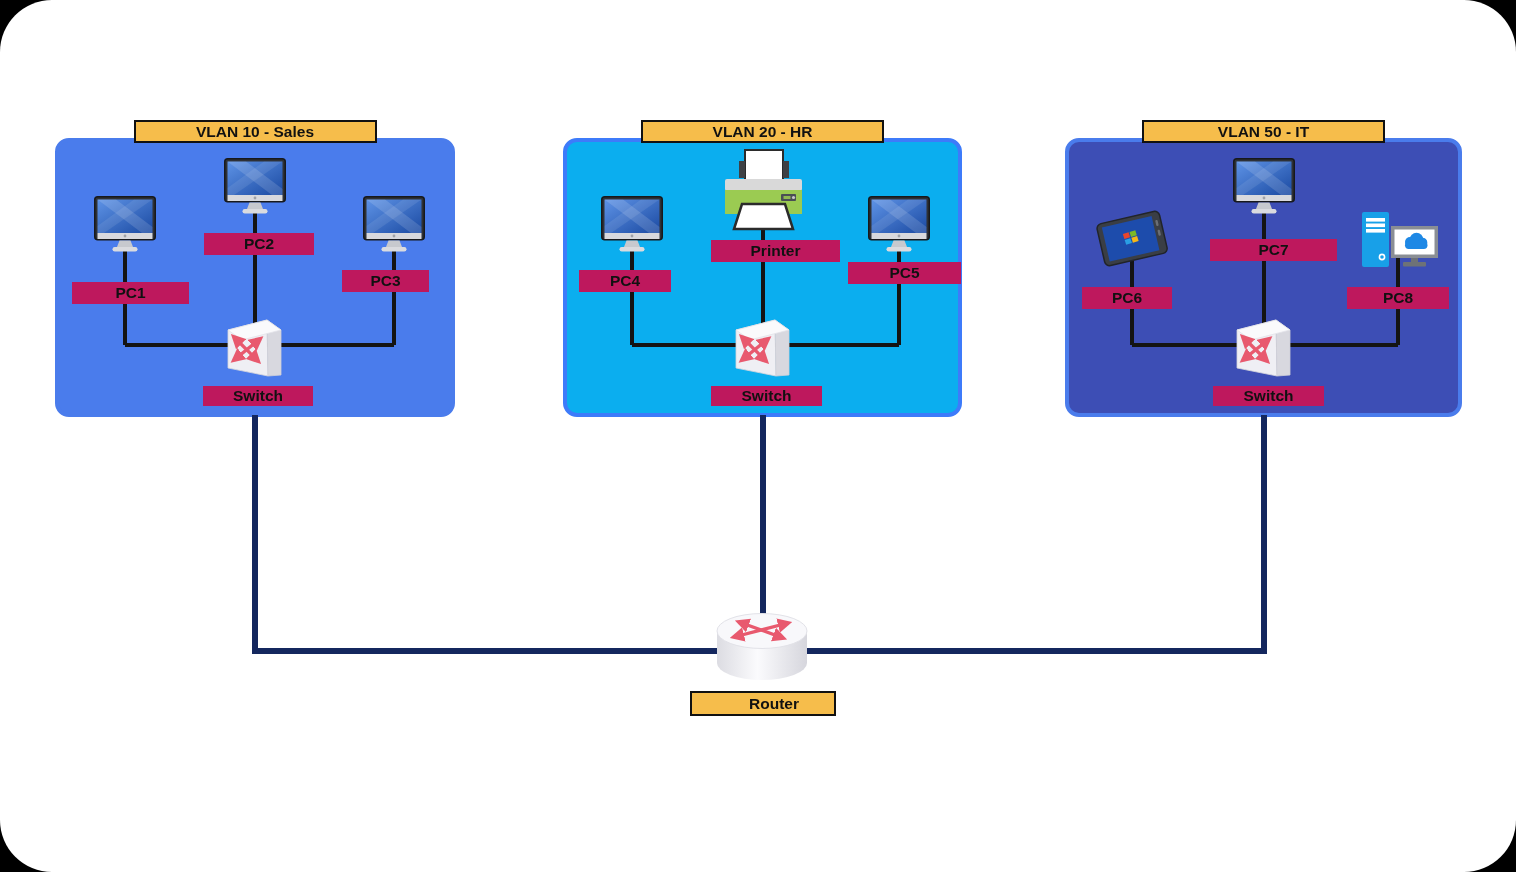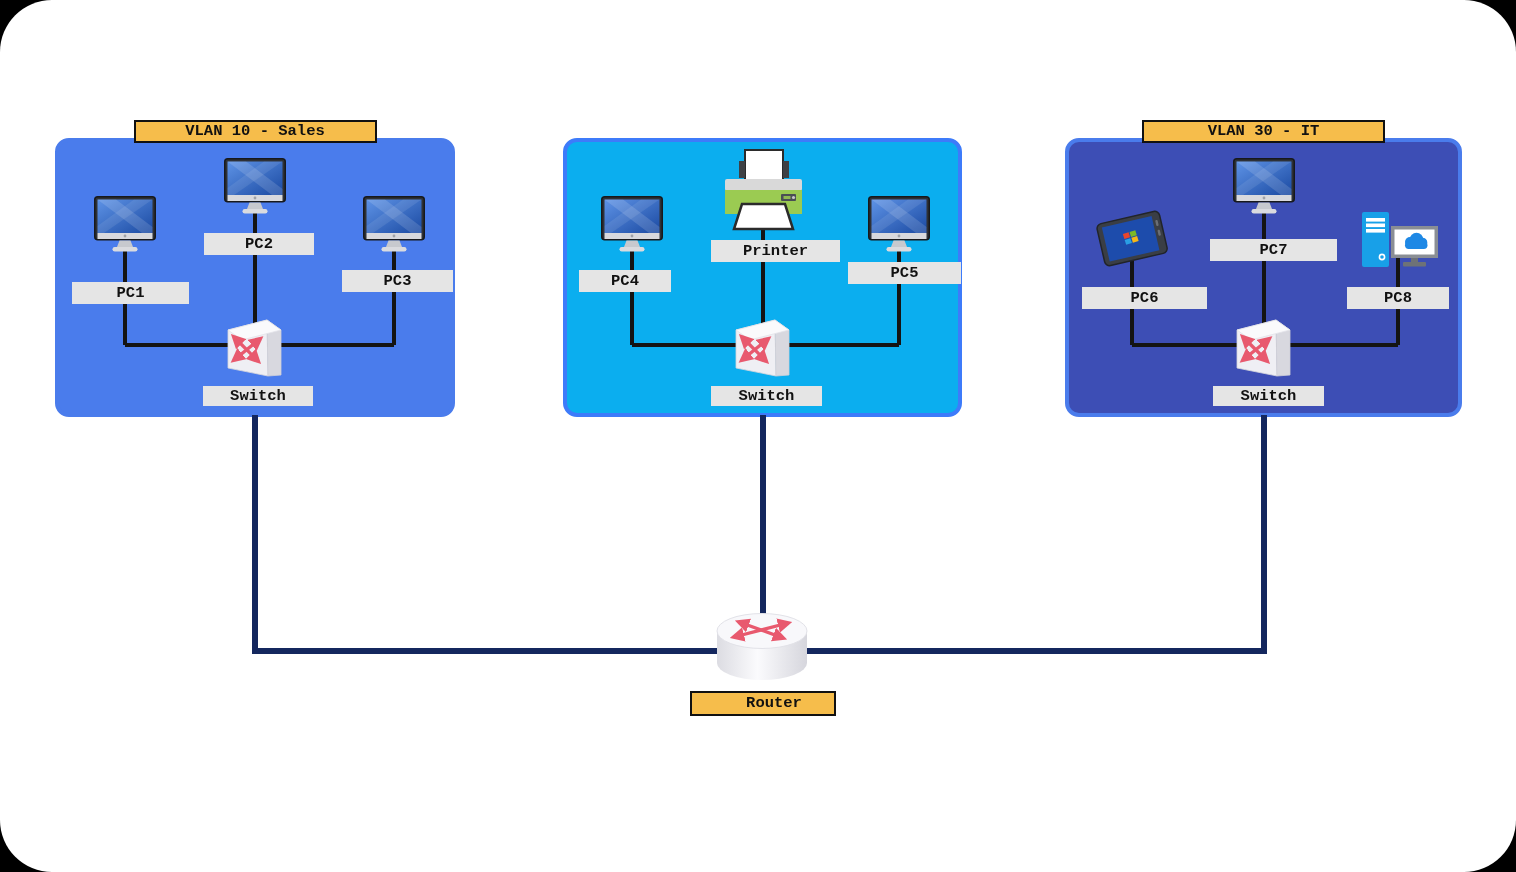--- a/index.html
+++ b/index.html
@@ -1,27 +1,27 @@
 <!DOCTYPE html>
 <html><head>
 <meta charset="utf-8">
 <style>
   html,body{margin:0;padding:0;background:#000;}
   .canvas{
     position:relative;width:1516px;height:872px;background:#fff;
     border-radius:52px;overflow:hidden;
-    font-family:Liberation Mono, monospace;
+    font-family:Liberation Sans, sans-serif;
   }
   .vlan-box{
     position:absolute;box-sizing:border-box;
     border:4px solid transparent;border-radius:14px;
   }
   .chip{
     position:absolute;height:22px;line-height:22px;text-align:center;
-    font-weight:bold;font-size:15.5px;color:#111;background:#e5e5e5;
+    font-weight:bold;font-size:15.5px;color:#111;background:#be185d;
     z-index:3;white-space:nowrap;
   }
   .chip.yellow{
     box-sizing:border-box;border:2px solid #111;height:23px;line-height:19px;
   }
   .chip.title{
     top:-22px;left:50%;margin-left:-121.5px;
   }
   .lines-svg{
     position:absolute;left:0;top:0;z-index:2;pointer-events:none;
@@ -29,34 +29,35 @@
 </style>
 </head>
 <body>
 
 <div class="canvas">
 
   <div class="vlan-box" style="left: 55px; top: 138px; width: 400px; height: 279px; background: rgb(74, 124, 236); border-color: rgb(74, 124, 236);">
     <div class="chip yellow title" style="width: 243px; background: rgb(246, 189, 75);">VLAN 10 - Sales</div>
     <div class="chip" style="left:13px;top:140px;width:117px">PC1</div>
     <div class="chip" style="left:145px;top:91px;width:110px">PC2</div>
-    <div class="chip" style="left:283px;top:128px;width:111px">PC3</div>
+    <div class="chip" style="left:283px;top:128px;width:87px">PC3</div>
     <div class="chip" style="left:144px;top:244px;width:110px;height:20px;line-height:20px">Switch</div>
   </div>
 
   <div class="vlan-box" style="left: 563px; top: 138px; width: 399px; height: 279px; background: rgb(11, 174, 239); border-color: rgb(61, 123, 250);">
+    <div class="chip yellow title" style="width: 243px; background: rgb(246, 189, 75);">VLAN 20 - HR</div>
     <div class="chip" style="left:12px;top:128px;width:92px">PC4</div>
     <div class="chip" style="left:144px;top:98px;width:129px">Printer</div>
     <div class="chip" style="left:281px;top:120px;width:113px">PC5</div>
     <div class="chip" style="left:144px;top:244px;width:111px;height:20px;line-height:20px">Switch</div>
   </div>
 
   <div class="vlan-box" style="left: 1065px; top: 138px; width: 397px; height: 279px; background: rgb(61, 78, 181); border-color: rgb(74, 124, 236);">
-    <div class="chip yellow title" style="width: 243px; background: rgb(246, 189, 75);">VLAN 30 - IT</div>
-    <div class="chip" style="left:13px;top:145px;width:125px">PC6</div>
+    <div class="chip yellow title" style="width: 243px; background: rgb(246, 189, 75);">VLAN 50 - IT</div>
+    <div class="chip" style="left:13px;top:145px;width:90px">PC6</div>
     <div class="chip" style="left:141px;top:97px;width:127px">PC7</div>
     <div class="chip" style="left:278px;top:145px;width:102px">PC8</div>
     <div class="chip" style="left:144px;top:244px;width:111px;height:20px;line-height:20px">Switch</div>
   </div>
 
   <svg class="lines-svg" width="1516" height="872" viewBox="0 0 1516 872">
     <defs>
       <linearGradient id="scr" x1="0" y1="0" x2="1" y2="1">
         <stop offset="0" stop-color="#5E93E6"></stop>
         <stop offset="1" stop-color="#1B4AA2"></stop>

